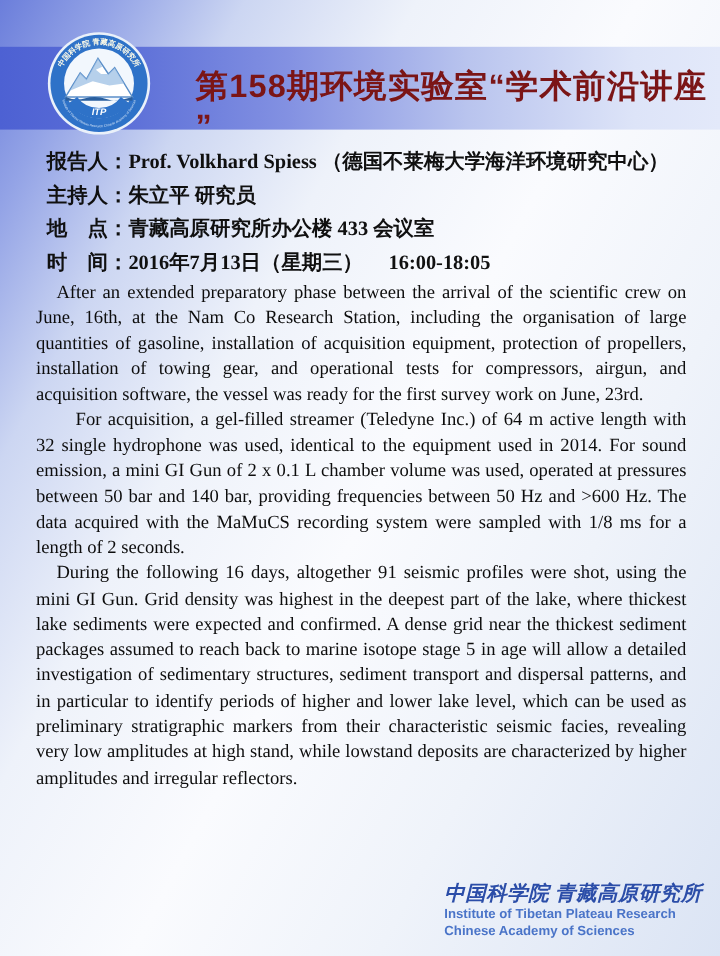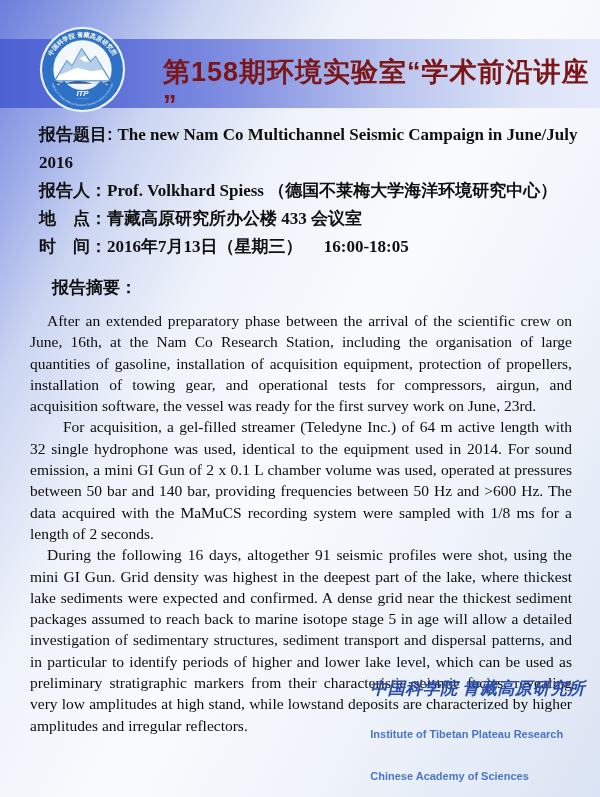--- a/index.html
+++ b/index.html
@@ -35,21 +35,21 @@
   .abstract p{margin:0;}
   .abstract p.ind-sm{text-indent:17px;}
   .abstract p.ind-lg{text-indent:33px;}
   .footer{position:absolute;right:15px;bottom:14px;text-align:left;}
   .org-cn{
     font-family:"Liberation Serif",serif;font-style:italic;font-weight:bold;
     font-size:17px;color:#2b4da8;letter-spacing:0.5px;white-space:pre;
   }
   .org-en{
     font-family:"Liberation Sans",sans-serif;font-weight:bold;
-    font-size:11px;color:#4a74c8;line-height:13.5px;margin-top:28px;
+    font-size:11px;color:#4a74c8;line-height:13.5px;
   }
 </style>
 </head>
 <body>
 
 <div class="page">
 
   <div class="band"></div>
 
   <div class="logo">
@@ -73,27 +73,26 @@
       <path d="M25,66 A 31,31 0 0 0 75,66" fill="none" stroke="#2e72c8" stroke-width="10"></path>
       <text x="50" y="80.5" text-anchor="middle" font-size="9" font-style="italic" font-weight="bold" fill="#ffffff" font-family="Liberation Sans, sans-serif">ITP</text>
     </svg>
   </div>
 
   <div class="title">第158期环境实验室“学术前沿讲座 ”</div>
 
   <div class="content">
 
     <div class="details">
-      <div class="row"><span class="lbl">报告题目: </span><span class="val">The new Nam Co Multichannel Seismic Campaign in June/July 2016</span></div>
       <div class="row"><span class="lbl">报告人：</span><span class="val">Prof. Volkhard Spiess （德国不莱梅大学海洋环境研究中心）</span></div>
+      <div class="row"><span class="lbl">主持人：</span><span class="val">朱立平 研究员</span></div>
       <div class="row"><span class="lbl">地　点：</span><span class="val">青藏高原研究所办公楼 433 会议室</span></div>
       <div class="row"><span class="lbl">时　间：</span><span class="val">2016年7月13日（星期三）　 16:00-18:05</span></div>
     </div>
 
-    <div class="abs-head">报告摘要：</div>
 
     <div class="abstract">
       <p class="ind-sm">After an extended preparatory phase between the arrival of the scientific crew on June, 16th, at the Nam Co Research Station, including the organisation of large quantities of gasoline, installation of acquisition equipment, protection of propellers, installation of towing gear, and operational tests for compressors, airgun, and acquisition software, the vessel was ready for the first survey work on June, 23rd.</p>
       <p class="ind-lg">For acquisition, a gel-filled streamer (Teledyne Inc.) of 64 m active length with 32 single hydrophone was used, identical to the equipment used in 2014. For sound emission, a mini GI Gun of 2 x 0.1 L chamber volume was used, operated at pressures between 50 bar and 140 bar, providing frequencies between 50 Hz and &gt;600 Hz. The data acquired with the MaMuCS recording system were sampled with 1/8 ms for a length of 2 seconds.</p>
       <p class="ind-sm">During the following 16 days, altogether 91 seismic profiles were shot, using the mini GI Gun. Grid density was highest in the deepest part of the lake, where thickest lake sediments were expected and confirmed. A dense grid near the thickest sediment packages assumed to reach back to marine isotope stage 5 in age will allow a detailed investigation of sedimentary structures, sediment transport and dispersal patterns, and in particular to identify periods of higher and lower lake level, which can be used as preliminary stratigraphic markers from their characteristic seismic facies, revealing very low amplitudes at high stand, while lowstand deposits are characterized by higher amplitudes and irregular reflectors.</p>
 
     </div>
 
   </div>
 

